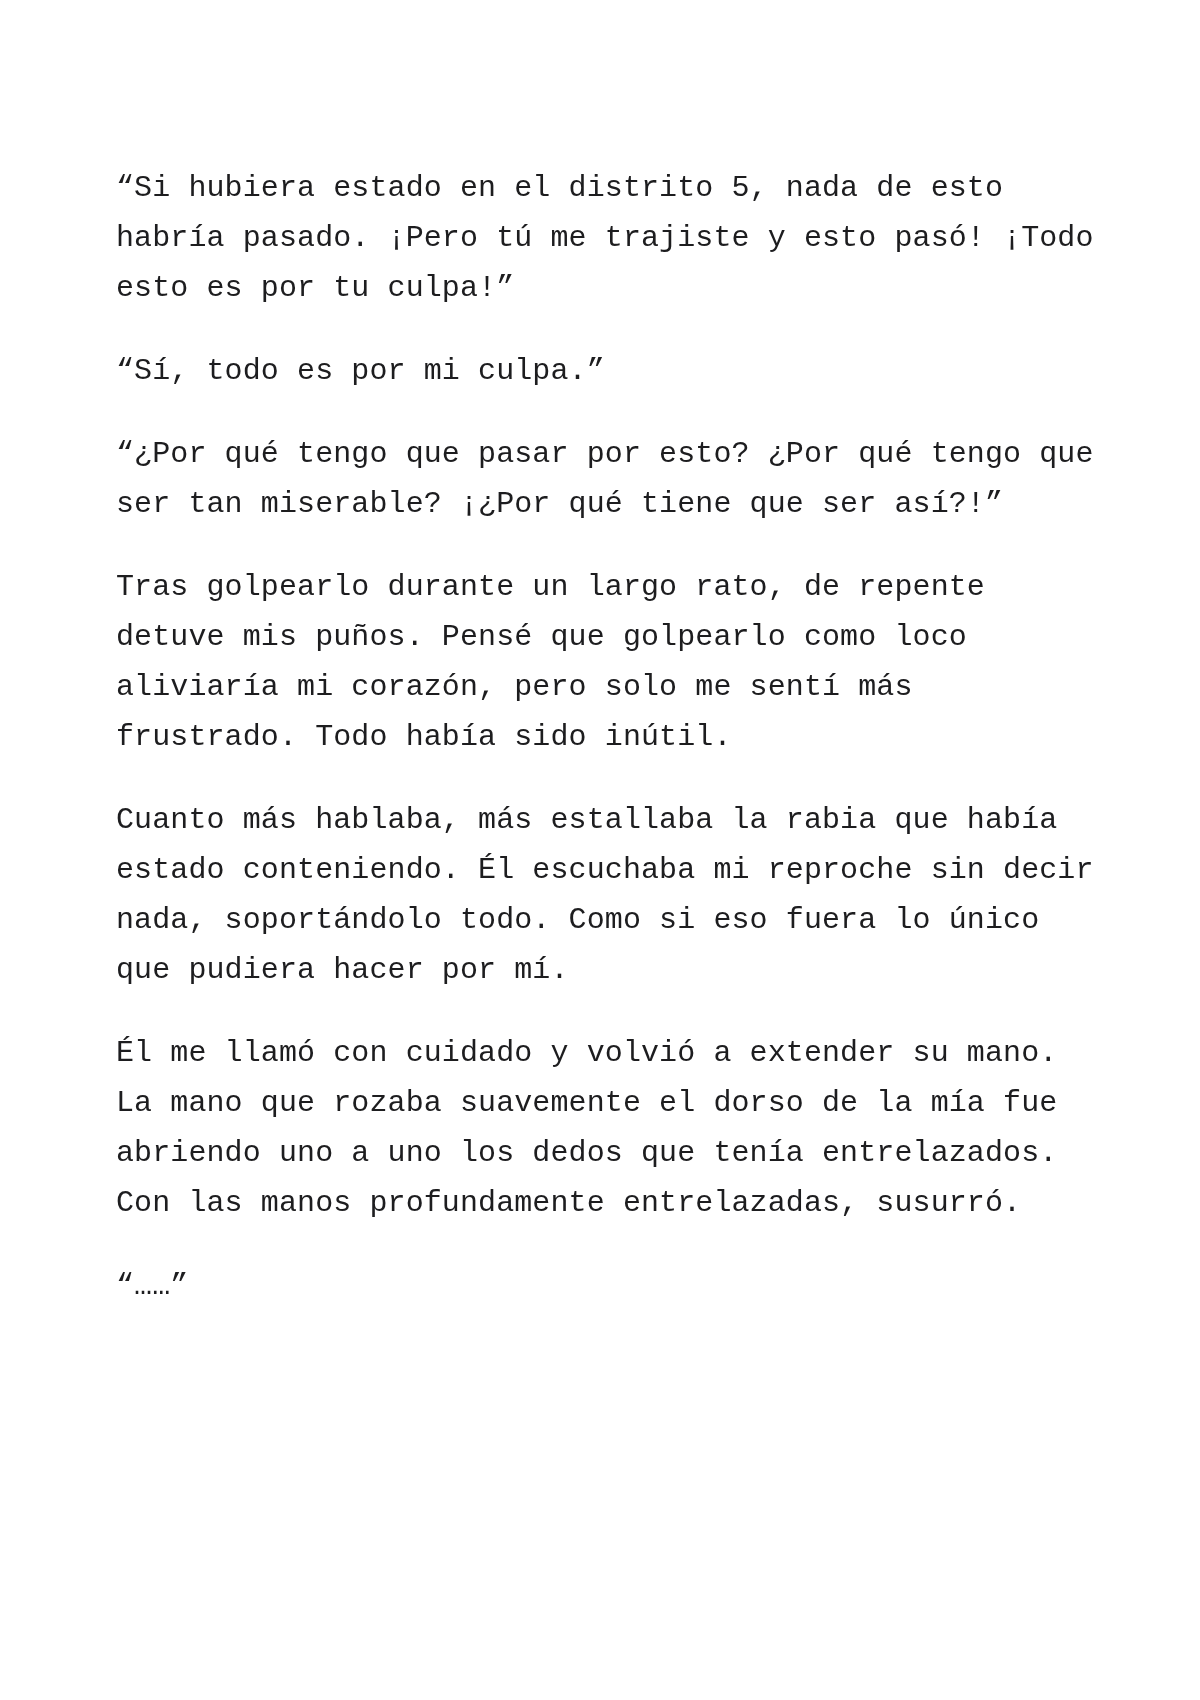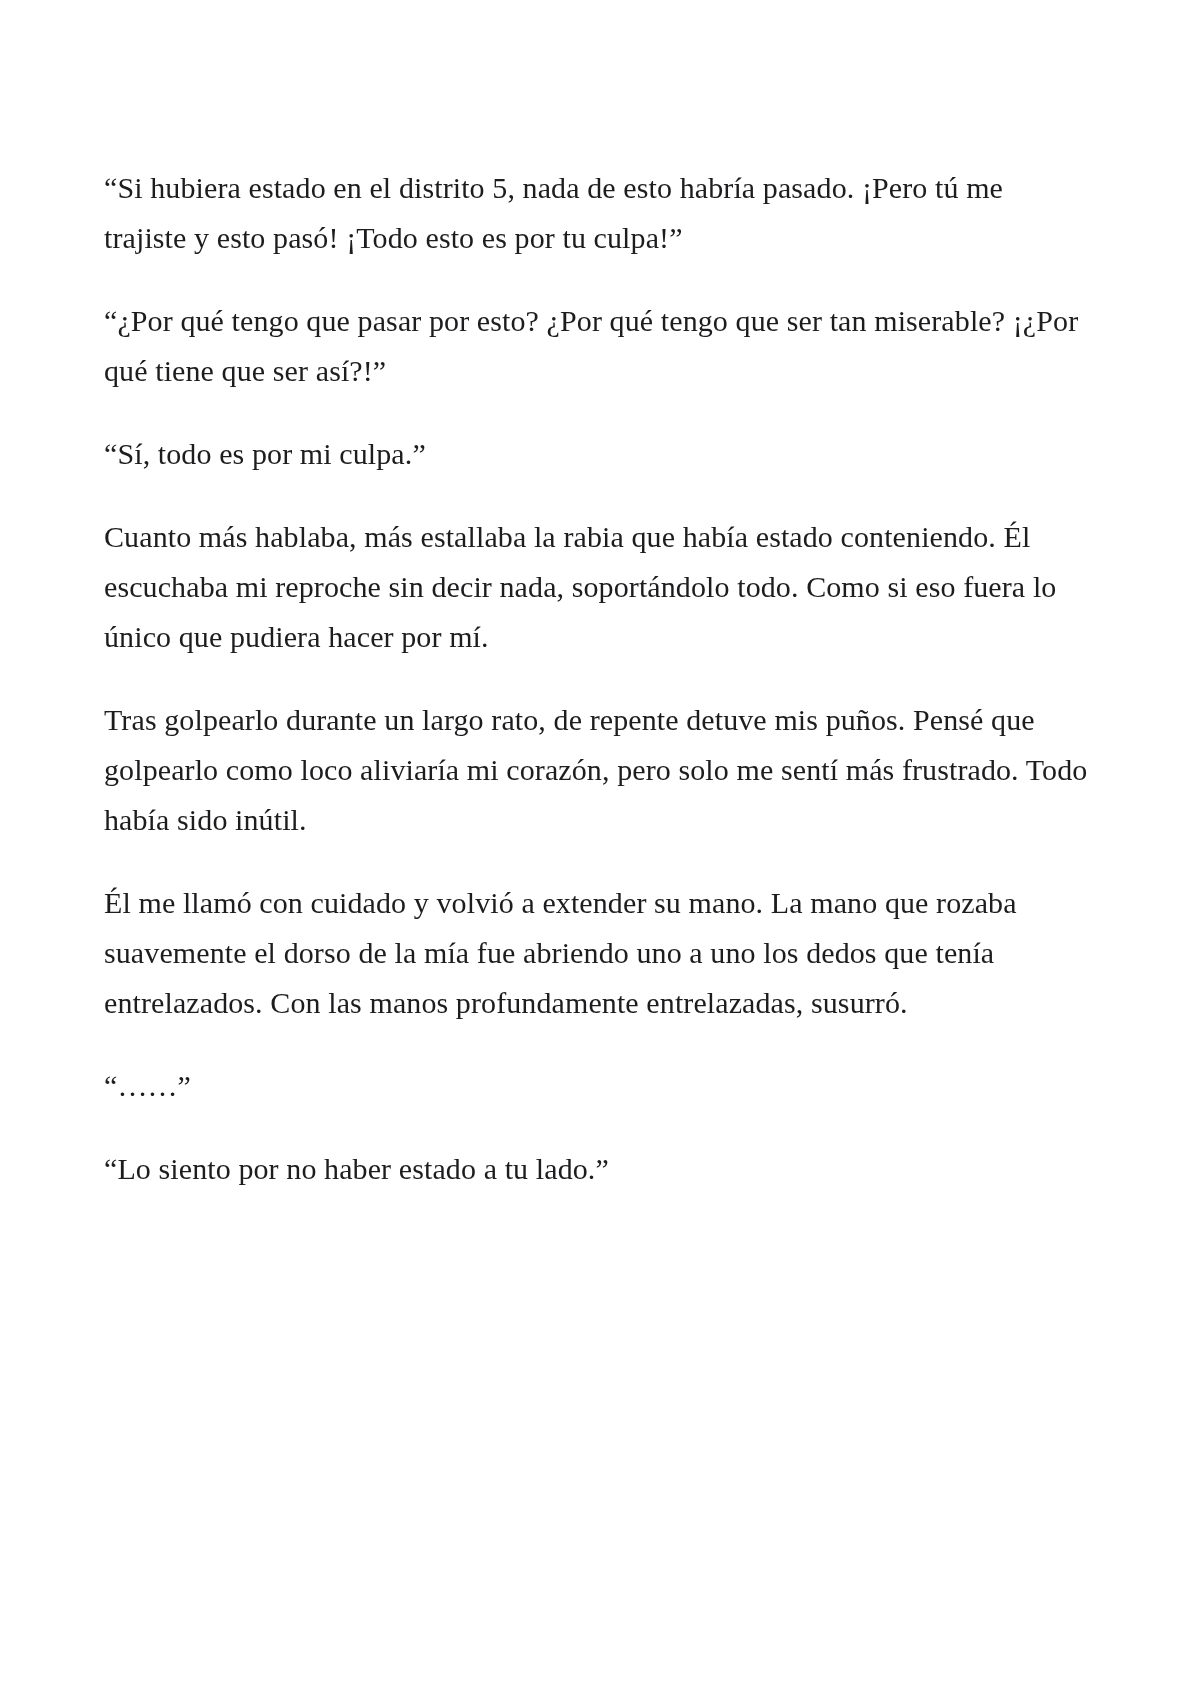--- a/index.html
+++ b/index.html
@@ -11,40 +11,40 @@
     position: relative;
     width: 1200px;
     height: 1700px;
     background: #ffffff;
     overflow: hidden;
     font-family: "Liberation Serif", "DejaVu Serif", serif;
   }
   .content {
     position: absolute;
     top: 163px;
-    left: 104px;
+    left: 116px;
     width: 985px;
     color: #1d1d1f;
+    font-family: Liberation Mono, monospace;
   }
   .content p {
     margin: 0 0 33px 0;
     font-size: 30px;
     line-height: 50px;
     font-weight: 400;
     letter-spacing: 0.1px;
     text-align: left;
   }
 </style>
 </head>
 <body>
 
 <div class="page">
   <div class="content">
     <p>“Si hubiera estado en el distrito 5, nada de esto habría pasado. ¡Pero tú me trajiste y esto pasó! ¡Todo esto es por tu culpa!”</p>
+    <p>“Sí, todo es por mi culpa.”</p>
     <p>“¿Por qué tengo que pasar por esto? ¿Por qué tengo que ser tan miserable? ¡¿Por qué tiene que ser así?!”</p>
-    <p>“Sí, todo es por mi culpa.”</p>
+    <p>Tras golpearlo durante un largo rato, de repente detuve mis puños. Pensé que golpearlo como loco aliviaría mi corazón, pero solo me sentí más frustrado. Todo había sido inútil.</p>
     <p>Cuanto más hablaba, más estallaba la rabia que había estado conteniendo. Él escuchaba mi reproche sin decir nada, soportándolo todo. Como si eso fuera lo único que pudiera hacer por mí.</p>
-    <p>Tras golpearlo durante un largo rato, de repente detuve mis puños. Pensé que golpearlo como loco aliviaría mi corazón, pero solo me sentí más frustrado. Todo había sido inútil.</p>
     <p>Él me llamó con cuidado y volvió a extender su mano. La mano que rozaba suavemente el dorso de la mía fue abriendo uno a uno los dedos que tenía entrelazados. Con las manos profundamente entrelazadas, susurró.</p>
     <p>“……”</p>
-    <p>“Lo siento por no haber estado a tu lado.”</p>
   </div>
 </div>
 
 </body></html>

